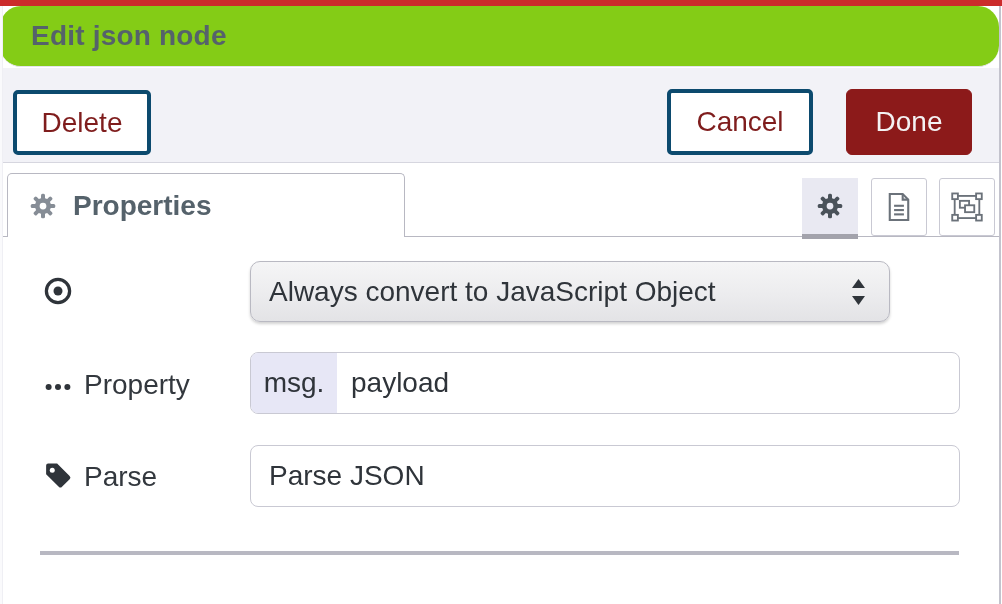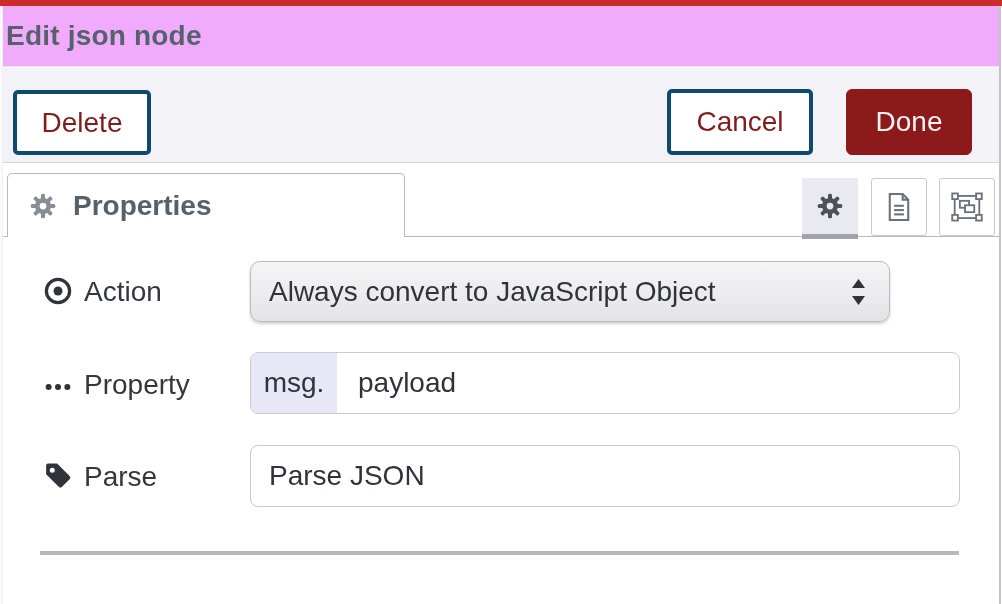--- a/index.html
+++ b/index.html
@@ -5,22 +5,22 @@
   * { margin:0; padding:0; box-sizing:border-box; }
   html,body { width:1002px; height:604px; }
   body { font-family:"Liberation Sans","DejaVu Sans",sans-serif; background:#ffffff; }
   .stage { position:relative; width:1002px; height:604px; background:#ffffff; overflow:hidden; }
 
   .redbar { position:absolute; left:0; top:0; width:1002px; height:6px; background:#CB2B2B; }
   .right-edge { position:absolute; left:999px; top:6px; width:2px; height:598px; background:#c3c3cd; }
   .left-edge { position:absolute; left:0; top:6px; width:3px; height:598px; background:#fafafc; border-right:1px solid #efeff4; }
 
   .titlebar { position:absolute; left:0; top:6px; width:999px; height:61px;
-              background:#f0abfc; border-bottom:1px solid #e4e4ec;
-              display:flex; align-items:center; padding-left:6px; }
+              background:#84cc16; border-bottom:1px solid #e4e4ec;
+              display:flex; align-items:center; padding-left:31px;border-radius:21px; }
   .title { font-size:28px; font-weight:bold; color:#55626B; letter-spacing:0.2px; }
 
   .btnrow { position:absolute; left:0; top:68px; width:999px; height:95px;
             background:#f2f2f7; border-bottom:1px solid #d6d6df; }
   .btn { position:absolute; display:flex; align-items:center; justify-content:center;
          font-size:28px; border-radius:5px; cursor:pointer; }
   .btn-plain { background:#ffffff; border:4px solid #0c4a6e; color:#7f1d1d; }
   .btn-delete { left:13px; top:22px; width:138px; height:65px; }
   .btn-cancel { left:667px; top:21px; width:146px; height:66px; }
   .btn-done { left:846px; top:21px; width:126px; height:66px;
@@ -53,21 +53,21 @@
   .select-arrows { position:absolute; right:22px; top:15px; }
 
   .textfield { position:absolute; left:250px; width:710px; height:62px;
                background:#ffffff; border:1px solid #c9c9d3; border-radius:8px;
                display:flex; align-items:stretch; overflow:hidden; }
   .tf-property { top:352px; }
   .tf-name { top:445px; }
   .prefix { width:86px; background:#E7E7F6; color:#2F343A; font-size:28px;
             display:flex; align-items:center; justify-content:center; flex:0 0 auto; }
   .tf-input { flex:1; border:none; outline:none; font-family:"Liberation Sans","DejaVu Sans",sans-serif;
-              font-size:28px; color:#2F343A; padding-left:21px; background:transparent; }
+              font-size:28px; color:#2F343A; padding-left:14px; background:transparent; }
   .tf-name .tf-input { padding-left:18px; }
 
   .divider { position:absolute; left:40px; top:551px; width:919px; height:4px; background:#b8b8c2; }
 
   svg { display:block; }
 </style>
 </head>
 <body>
 
 <div class="stage">
@@ -144,21 +144,20 @@
       </span>
     </div>
   </div>
 
   <span class="form-label-icon" style="left:43px; top:276px;">
     <svg width="30" height="30" viewBox="0 0 24 24">
       <circle cx="12" cy="12" r="9.3" fill="none" stroke="#2F343A" stroke-width="2.6"></circle>
       <circle cx="12" cy="12" r="3.6" fill="#2F343A"></circle>
     </svg>
   </span>
-  <span class="form-label" style="left:84px; top:276px;">Action</span>
   <div class="select">
     <span class="select-text">Always convert to JavaScript Object</span>
     <span class="select-arrows">
       <svg width="17" height="30" viewBox="0 0 17 30">
         <polygon points="8.5,2 15,11 2,11" fill="#2F343A"></polygon>
         <polygon points="2,19 15,19 8.5,28" fill="#2F343A"></polygon>
       </svg>
     </span>
   </div>
 

